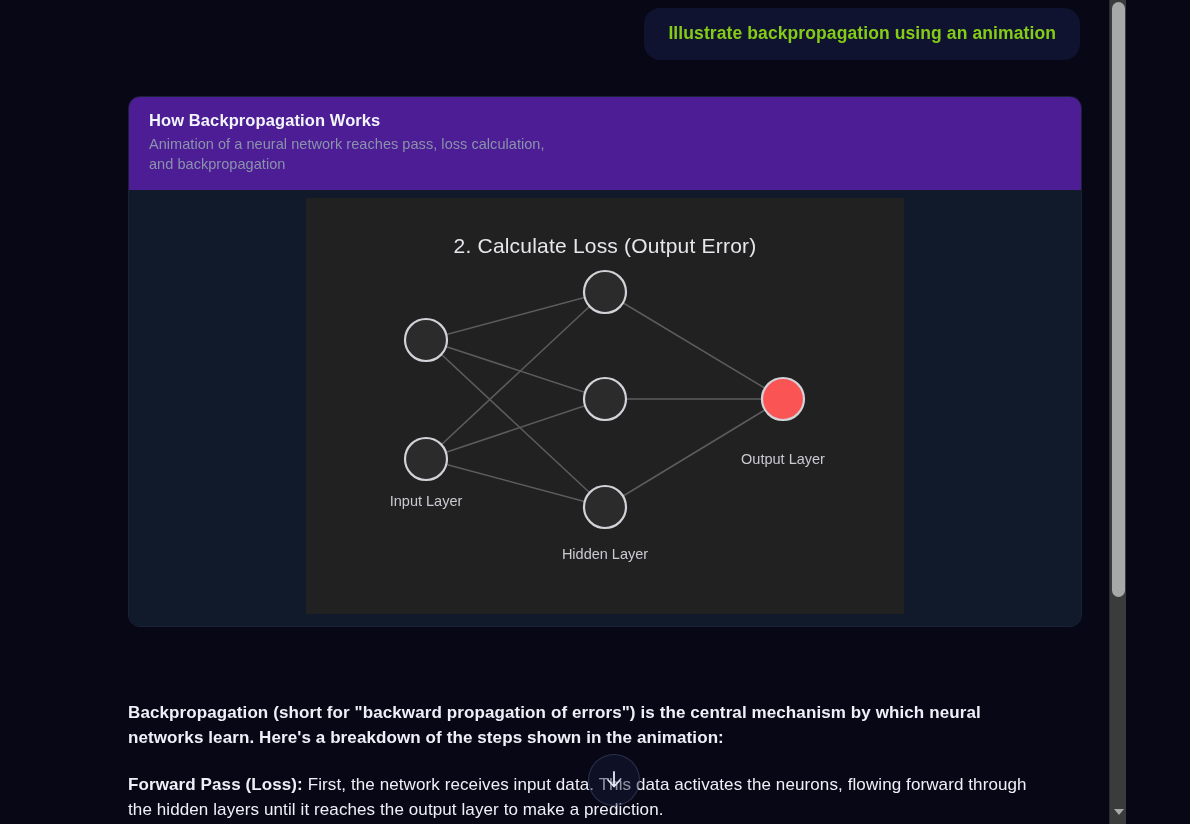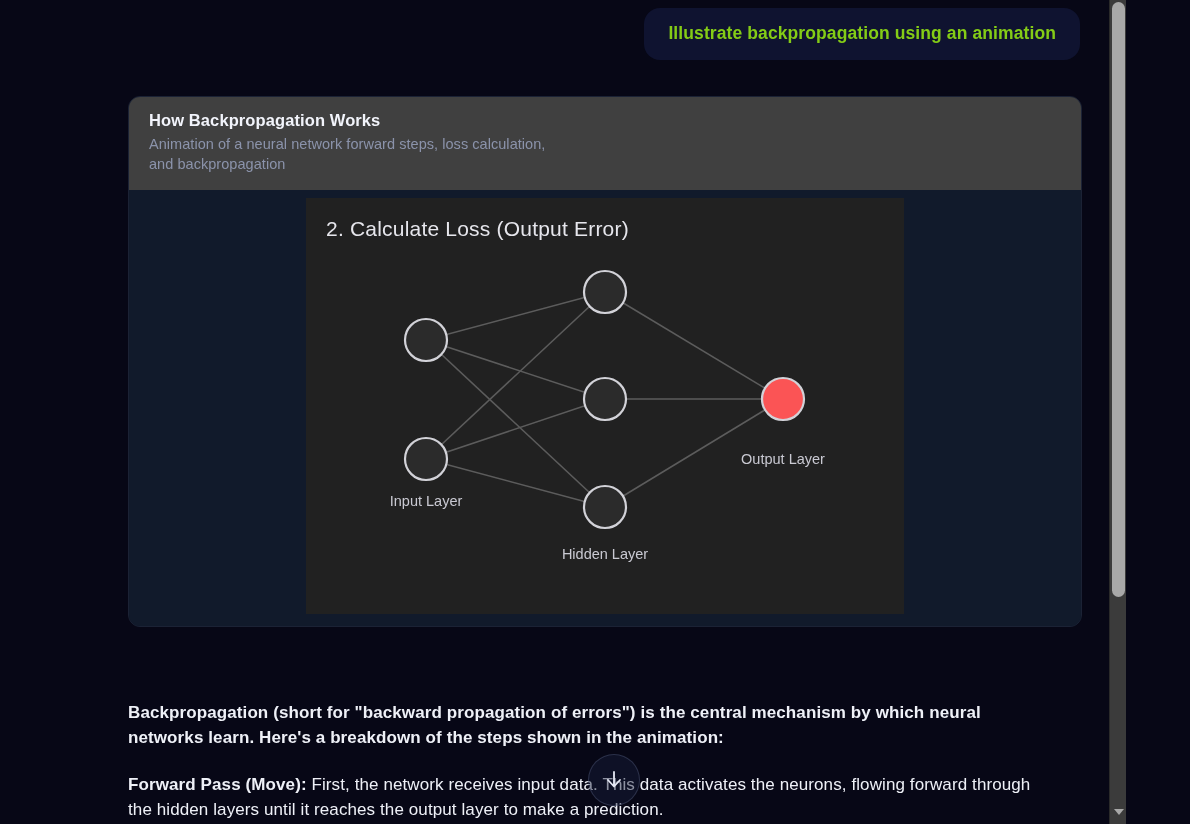--- a/index.html
+++ b/index.html
@@ -57,21 +57,21 @@
     left: 128px;
     top: 96px;
     width: 954px;
     border-radius: 12px;
     overflow: hidden;
     background: #111a2b;
     border: 1px solid #1b2235;
   }
 
   .card-header {
-    background: #404040;
+    background: #4c1d95;
     padding: 14px 20px 16px 20px;
   }
 
   .card-title {
     font-size: 16.5px;
     font-weight: 700;
     color: #f2f4fb;
     letter-spacing: .1px;
     margin-bottom: 4px;
   }
@@ -94,29 +94,28 @@
   
   .canvas-wrap {
     width: 598px;
     height: 416px;
     background: #212121;
     position: relative;
   }
 
   .canvas-title {
     position: absolute;
-    top: 19px;
+    top: 36px;
     left: 0;
     width: 100%;
-    text-align: left;
+    text-align: center;
     font-size: 21px;
     color: #e6e6ec;
     font-family: "Liberation Sans", sans-serif;
     letter-spacing: .2px;
-    margin-left: 20px;
   }
 
   .net-svg {
     position: absolute;
     left: 0; top: 0;
     width: 598px;
     height: 416px;
   }
 
   .net-label {
@@ -223,21 +222,21 @@
   <div class="content">
 
     <div class="user-row">
       <div class="user-bubble">Illustrate backpropagation using an animation</div>
     </div>
 
     <div class="card">
 
       <div class="card-header">
         <div class="card-title">How Backpropagation Works</div>
-        <div class="card-subtitle">Animation of a neural network forward steps, loss calculation, and backpropagation</div>
+        <div class="card-subtitle">Animation of a neural network reaches pass, loss calculation, and backpropagation</div>
       </div>
 
       <div class="card-body">
         <div class="canvas-wrap">
 
           <div class="canvas-title">2. Calculate Loss (Output Error)</div>
 
           <svg class="net-svg" viewBox="0 0 598 416">
             <g id="edges">
                 <line x1="120" y1="142" x2="299" y2="94" stroke="#5c5c5c" stroke-width="1.6"></line>
@@ -266,21 +265,21 @@
         </div>
       </div>
 
     </div>
 
     <div class="prose">
       <p>
         <b>Backpropagation (short for "backward propagation of errors") is the central mechanism by which neural networks learn. Here's a breakdown of the steps shown in the animation:</b>
       </p>
       <p>
-        <b>Forward Pass (Move):</b><span> First, the network receives input data. This data activates the neurons, flowing forward through the hidden layers until it reaches the output layer to make a prediction.</span>
+        <b>Forward Pass (Loss):</b><span> First, the network receives input data. This data activates the neurons, flowing forward through the hidden layers until it reaches the output layer to make a prediction.</span>
       </p>
     </div>
 
   </div>
 </div>
 
 <div class="scroll-fab">
   <svg width="22" height="22" viewBox="0 0 22 22">
     <path d="M11 3 V17 M5 11 L11 17.5 L17 11" stroke="#e6e9f5" stroke-width="1.8" fill="none" stroke-linecap="round" stroke-linejoin="round"></path>
   </svg>

